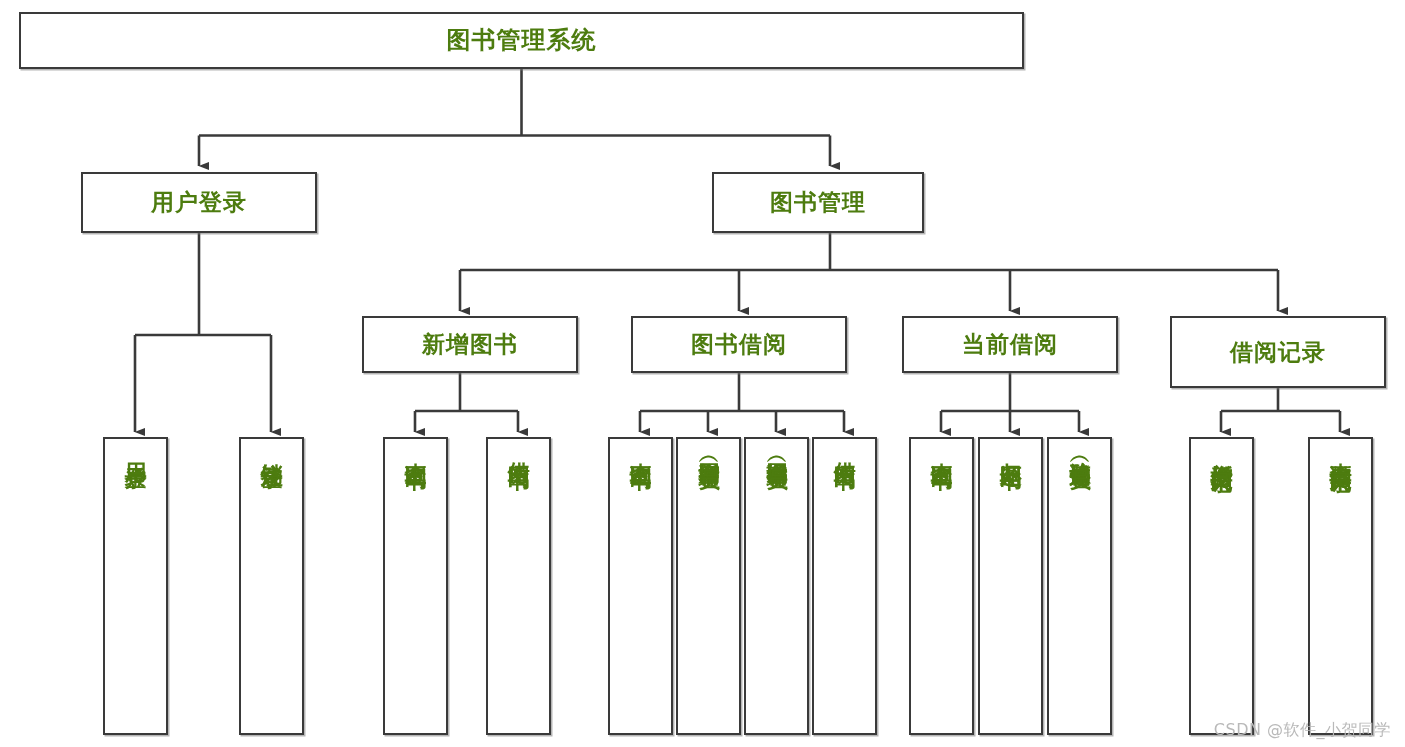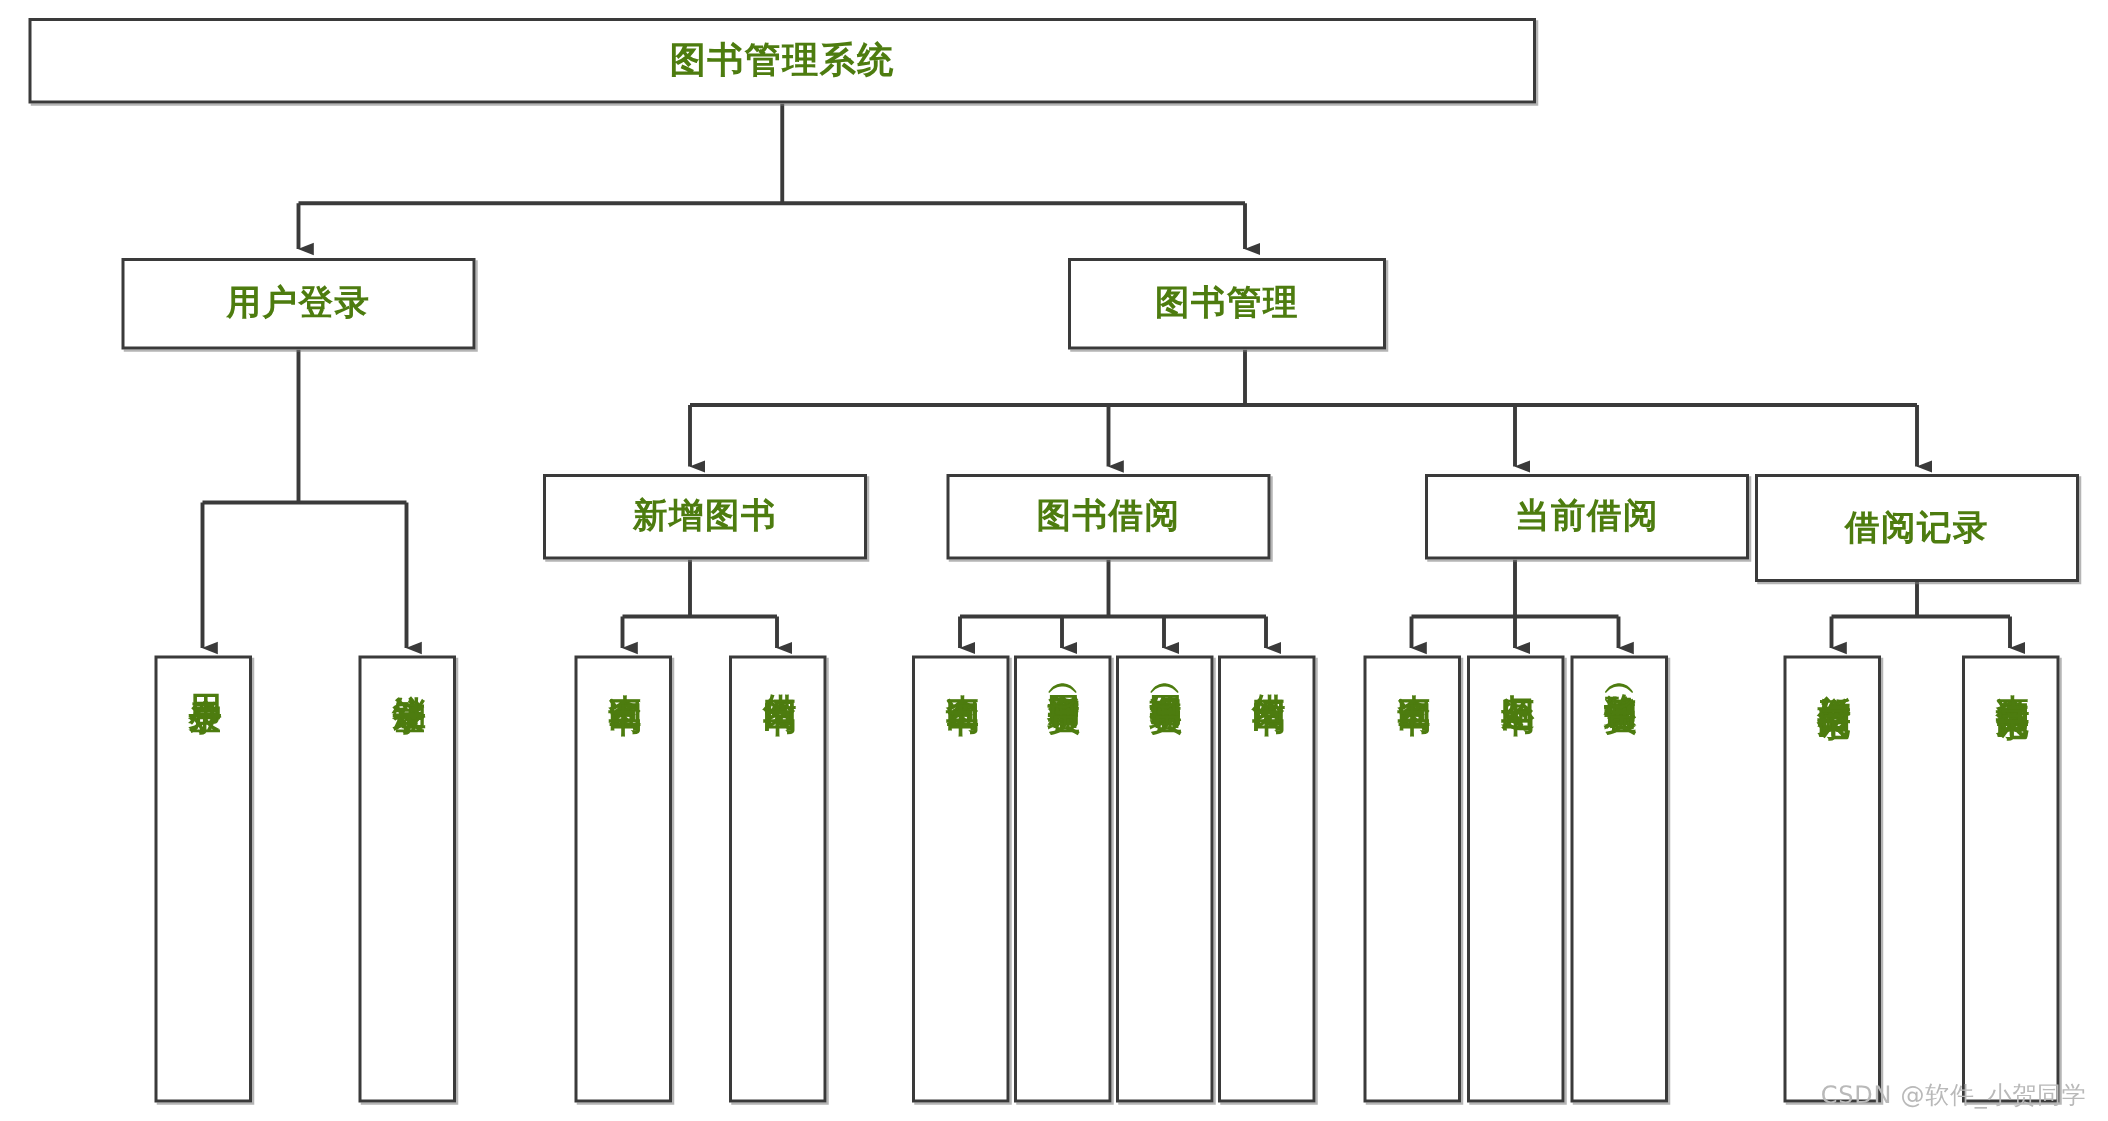--- a/index.html
+++ b/index.html
@@ -147,21 +147,21 @@
   <div class="node horiz" style="left:712px; top:172px; width:212px; height:61px;">
     <span class="node-label">图书管理</span>
   </div>
 
   <div class="node horiz" style="left:362px; top:316px; width:216px; height:57px;">
     <span class="node-label">新增图书</span>
   </div>
   <div class="node horiz" style="left:631px; top:316px; width:216px; height:57px;">
     <span class="node-label">图书借阅</span>
   </div>
-  <div class="node horiz" style="left:902px; top:316px; width:216px; height:57px;margin-left:48px;">
+  <div class="node horiz" style="left:902px; top:316px; width:216px; height:57px;">
     <span class="node-label">当前借阅</span>
   </div>
   <div class="node horiz" style="left:1170px; top:316px; width:216px; height:72px;">
     <span class="node-label">借阅记录</span>
   </div>
 
   <div class="node leaf" style="left:103px; top:437px; width:65px; height:298px;">
     <span class="node-label">用户登录</span>
   </div>
   <div class="node leaf" style="left:239px; top:437px; width:65px; height:298px;">

